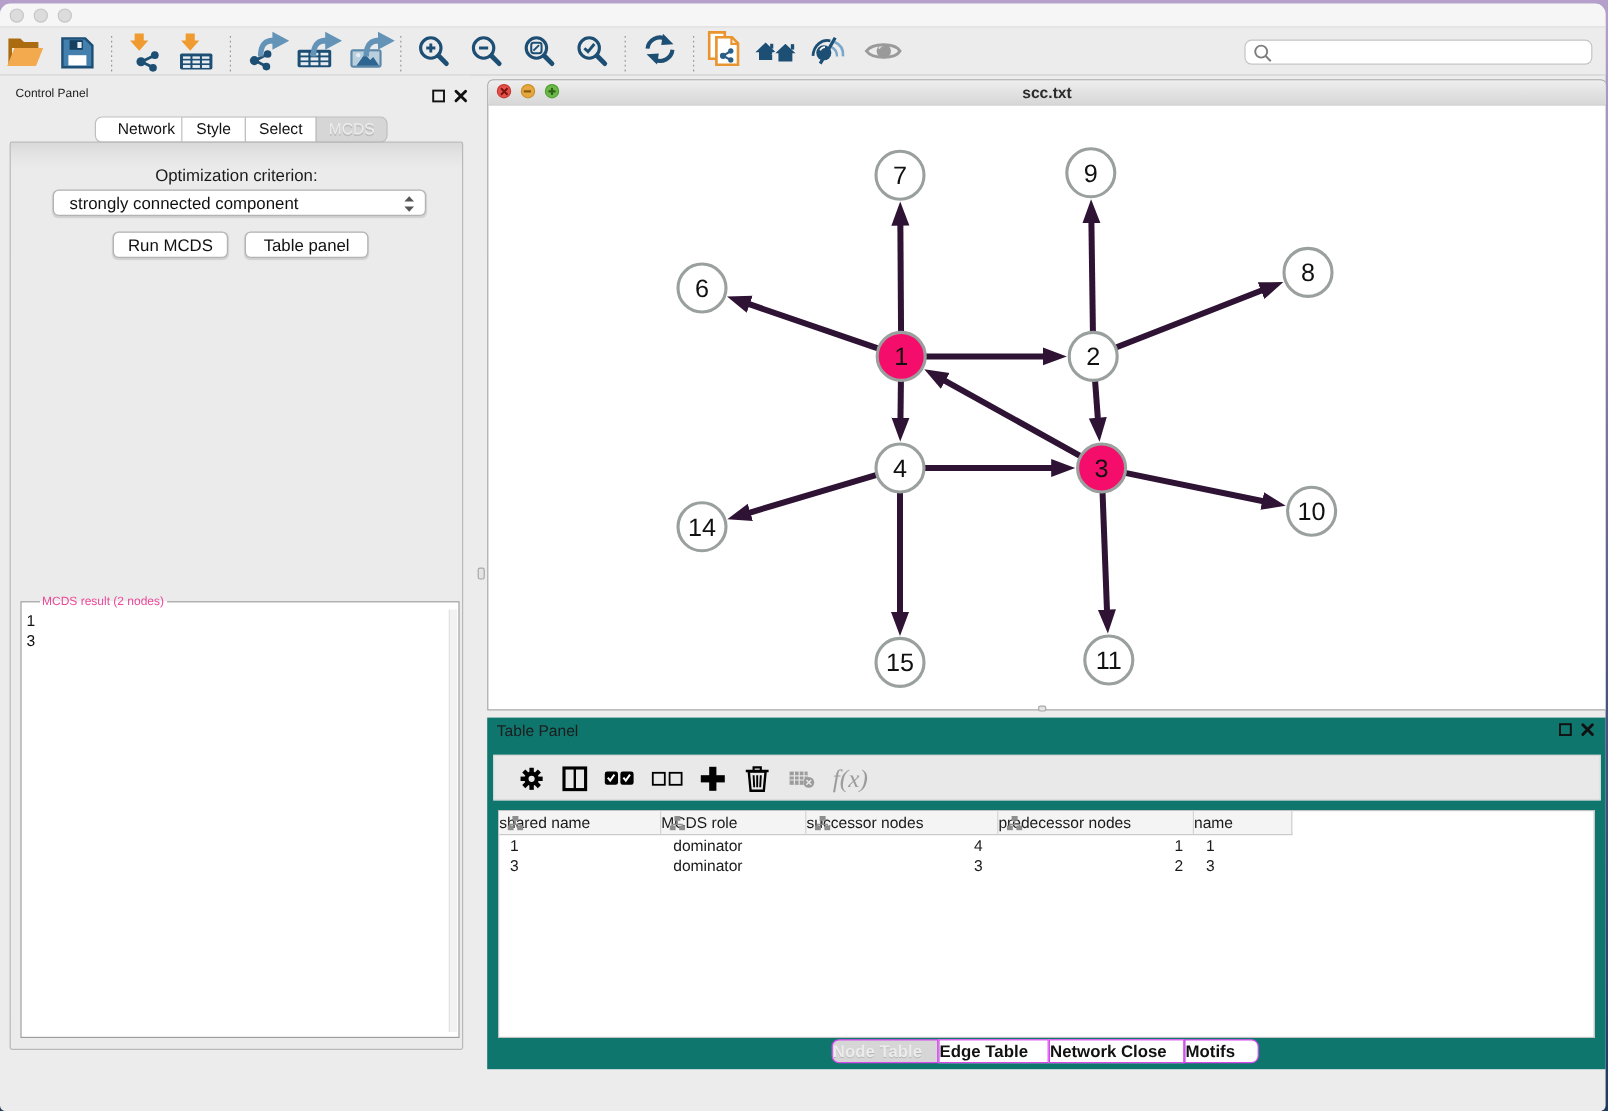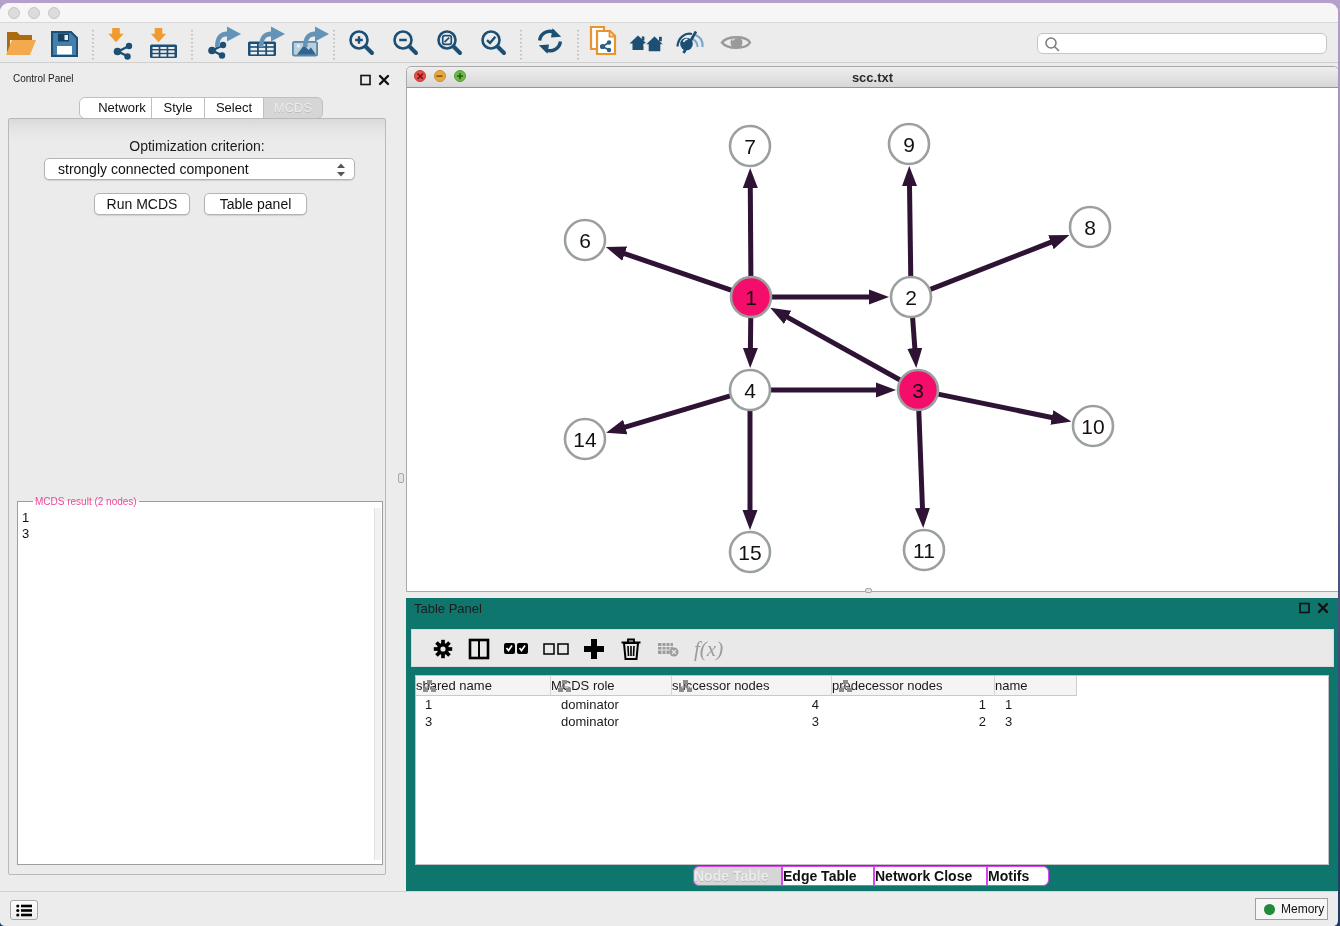--- a/index.html
+++ b/index.html
@@ -462,35 +462,20 @@
         <span style="left:589px">3</span>
       </div>
     </div>
     <div class="btab" style="left:287px;width:89px;background:#d6d6d6;color:#ececec;text-shadow:0 1px 0 #b5b5b5;border-radius:6px 0 0 6px">Node Table</div>
     <div class="btab" style="left:376px;width:92px">Edge Table</div>
     <div class="btab" style="left:468px;width:113px">Network Close</div>
     <div class="btab" style="left:581px;width:62px;border-radius:0 6px 6px 0">Motifs</div>
   </div>
   <div style="position:absolute;left:398px;top:470px;width:6px;height:10px;background:#e3e3e3;border:1px solid #a8a8a8;border-radius:2px"></div>
   <div style="position:absolute;left:865px;top:585px;width:7px;height:5px;background:#e3e3e3;border:1px solid #a8a8a8;border-radius:2px"></div>
-  <div id="statusbar">
-    <div id="listbtn">
-      <svg width="16" height="13" style="position:absolute;left:5px;top:3px">
-        <g fill="#000">
-          <circle cx="1.8" cy="2" r="1.6"></circle>
-            <circle cx="1.8" cy="6.5" r="1.6"></circle>
-            <circle cx="1.8" cy="11" r="1.6"></circle>
-          <rect x="5" y="0.7" width="11" height="2.6"></rect>
-          <rect x="5" y="5.2" width="11" height="2.6"></rect>
-          <rect x="5" y="9.7" width="11" height="2.6"></rect>
-        </g>
-      </svg>
-    </div>
-    <div id="membtn"><span id="memdot"></span>Memory</div>
-  </div>
   <svg width="0" height="0">
       <defs>
     <g id="orgicon">
       <rect x="4" y="0" width="5" height="4" fill="#8d8d8d"></rect>
       <path d="M6.5,4 L6.5,7 M2.5,9 L2.5,7 L10.5,7 L10.5,9" stroke="#8d8d8d" fill="none" stroke-width="1"></path>
       <rect x="0" y="8" width="5" height="4" fill="#8d8d8d"></rect>
       <rect x="8" y="8" width="5" height="4" fill="#8d8d8d"></rect>
     </g>
   </defs>
     </svg>

